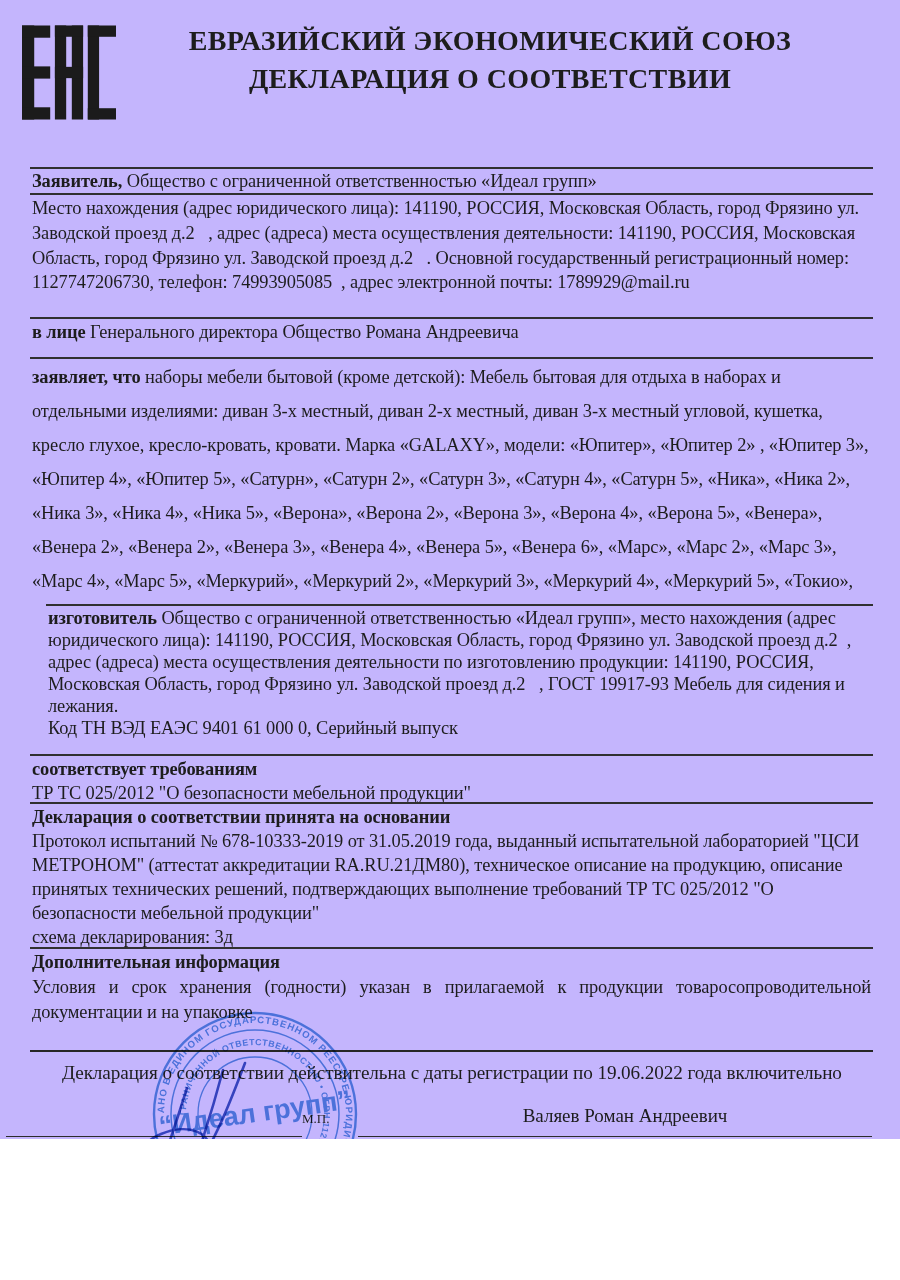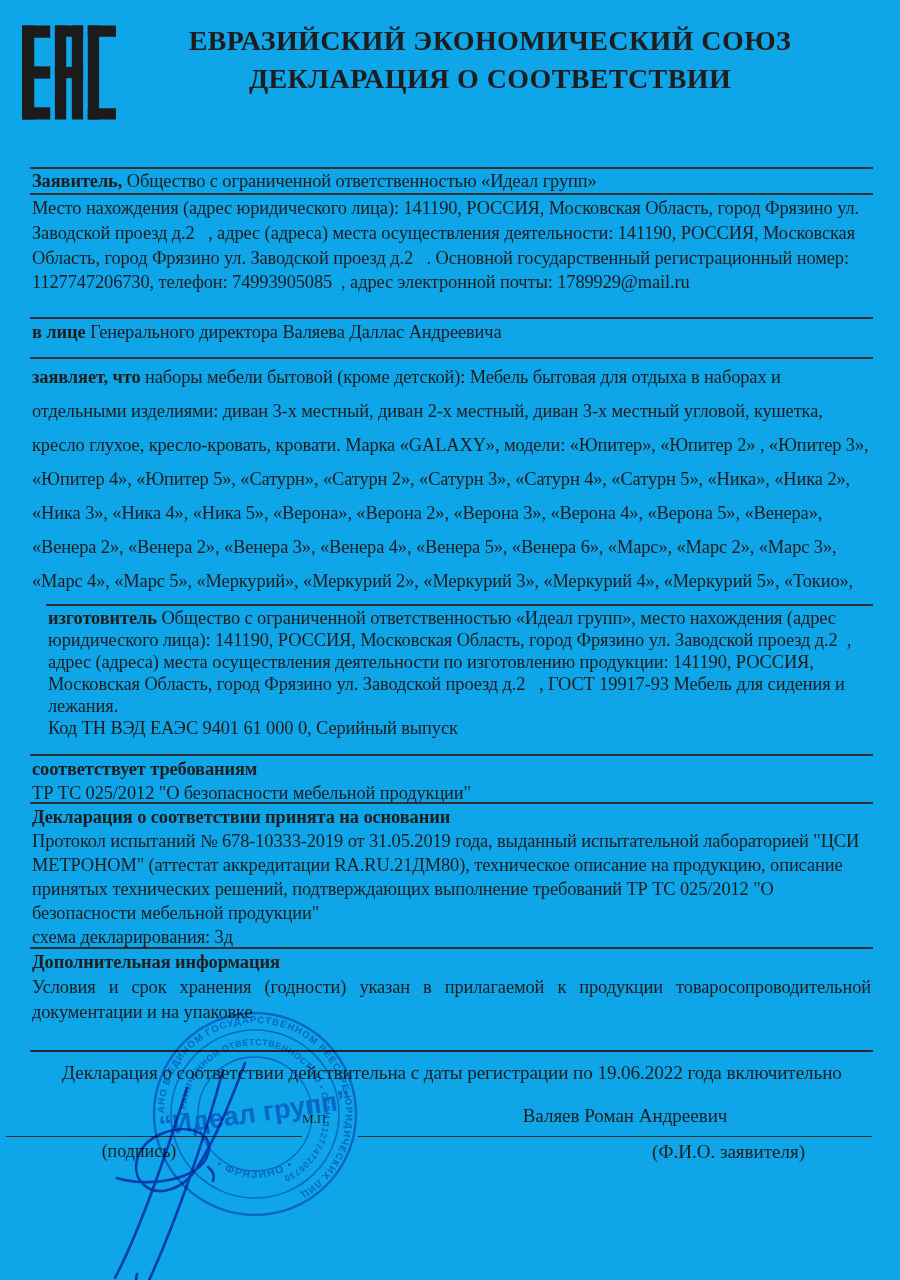--- a/index.html
+++ b/index.html
@@ -1,19 +1,19 @@
 <!DOCTYPE html>
 <html lang="ru"><head>
 <meta charset="utf-8">
 <style>
   * { margin:0; padding:0; box-sizing:border-box; }
   html,body { width:900px; height:1280px; overflow:hidden; background:#ffffff; }
   .page {
-    position:relative; width:900px; height:1280px;
-    background:#0ea5e9;
+    position:relative; width:900px; height:1139px;
+    background:#c4b5fd;
     font-family:"Liberation Serif","DejaVu Serif",serif;
     color:#1d1d1d; overflow:hidden;
   }
   
   .eac-logo { position:absolute; left:22px; top:25px; width:94px; height:95px; }
   .title { position:absolute; left:120px; top:22px; width:740px; text-align:center;
            font-weight:bold; font-size:28px; line-height:38px; letter-spacing:.4px; }
   
   .doc { position:absolute; left:30px; top:167px; width:843px;
          font-size:18.4px; letter-spacing:-0.1px; }
@@ -79,21 +79,21 @@
   <div class="doc">
     <div class="sec s1">
         <p class="pre"><b class="lbl">Заявитель,</b><span> Общество с ограниченной ответственностью «Идеал групп»</span></p>
       </div>
 
     <div class="sec s2">
         <p class="pre">Место нахождения (адрес юридического лица): 141190, РОССИЯ, Московская Область, город Фрязино ул. Заводской проезд д.2   , адрес (адреса) места осуществления деятельности: 141190, РОССИЯ, Московская Область, город Фрязино ул. Заводской проезд д.2   . Основной государственный регистрационный номер: 1127747206730, телефон: 74993905085  , адрес электронной почты: 1789929@mail.ru</p>
       </div>
 
     <div class="sec s3">
-        <p class="pre"><b class="lbl">в лице</b><span> Генерального директора Валяева Даллас Андреевича</span></p>
+        <p class="pre"><b class="lbl">в лице</b><span> Генерального директора Общество Романа Андреевича</span></p>
       </div>
 
     <div class="sec s4">
         <p class="pre"><b class="lbl">заявляет, что</b><span> наборы мебели бытовой (кроме детской): Мебель бытовая для отдыха в наборах и отдельными изделиями: диван 3-х местный, диван 2-х местный, диван 3-х местный угловой, кушетка, кресло глухое, кресло-кровать, кровати. Марка «GALAXY», модели: «Юпитер», «Юпитер 2» , «Юпитер 3», «Юпитер 4», «Юпитер 5», «Сатурн», «Сатурн 2», «Сатурн 3», «Сатурн 4», «Сатурн 5», «Ника», «Ника 2», «Ника 3», «Ника 4», «Ника 5», «Верона», «Верона 2», «Верона 3», «Верона 4», «Верона 5», «Венера», «Венера 2», «Венера 2», «Венера 3», «Венера 4», «Венера 5», «Венера 6», «Марс», «Марс 2», «Марс 3», «Марс 4», «Марс 5», «Меркурий», «Меркурий 2», «Меркурий 3», «Меркурий 4», «Меркурий 5», «Токио», «Тахко», «Лоран», «Даллас», «Барон», «Денвер», «Монреаль», «Афина», «Карина», «Валенсия», «Турин», «Консул», «Каир», «Олимп», «Кормак», «Чикаго», «Рейн», «Камелот», «Амстердам», «Френсис», «Орион», «Милена», «Дублин»</span></p>
       </div>
 
     <div class="sec s5">
         <p class="pre"><b class="lbl">изготовитель</b><span> Общество с ограниченной ответственностью «Идеал групп», место нахождения (адрес юридического лица): 141190, РОССИЯ, Московская Область, город Фрязино ул. Заводской проезд д.2  , адрес (адреса) места осуществления деятельности по изготовлению продукции: 141190, РОССИЯ, Московская Область, город Фрязино ул. Заводской проезд д.2   , ГОСТ 19917-93 Мебель для сидения и лежания.</span></p>
         <p>Код ТН ВЭД ЕАЭС 9401 61 000 0, Серийный выпуск</p>
       </div>

